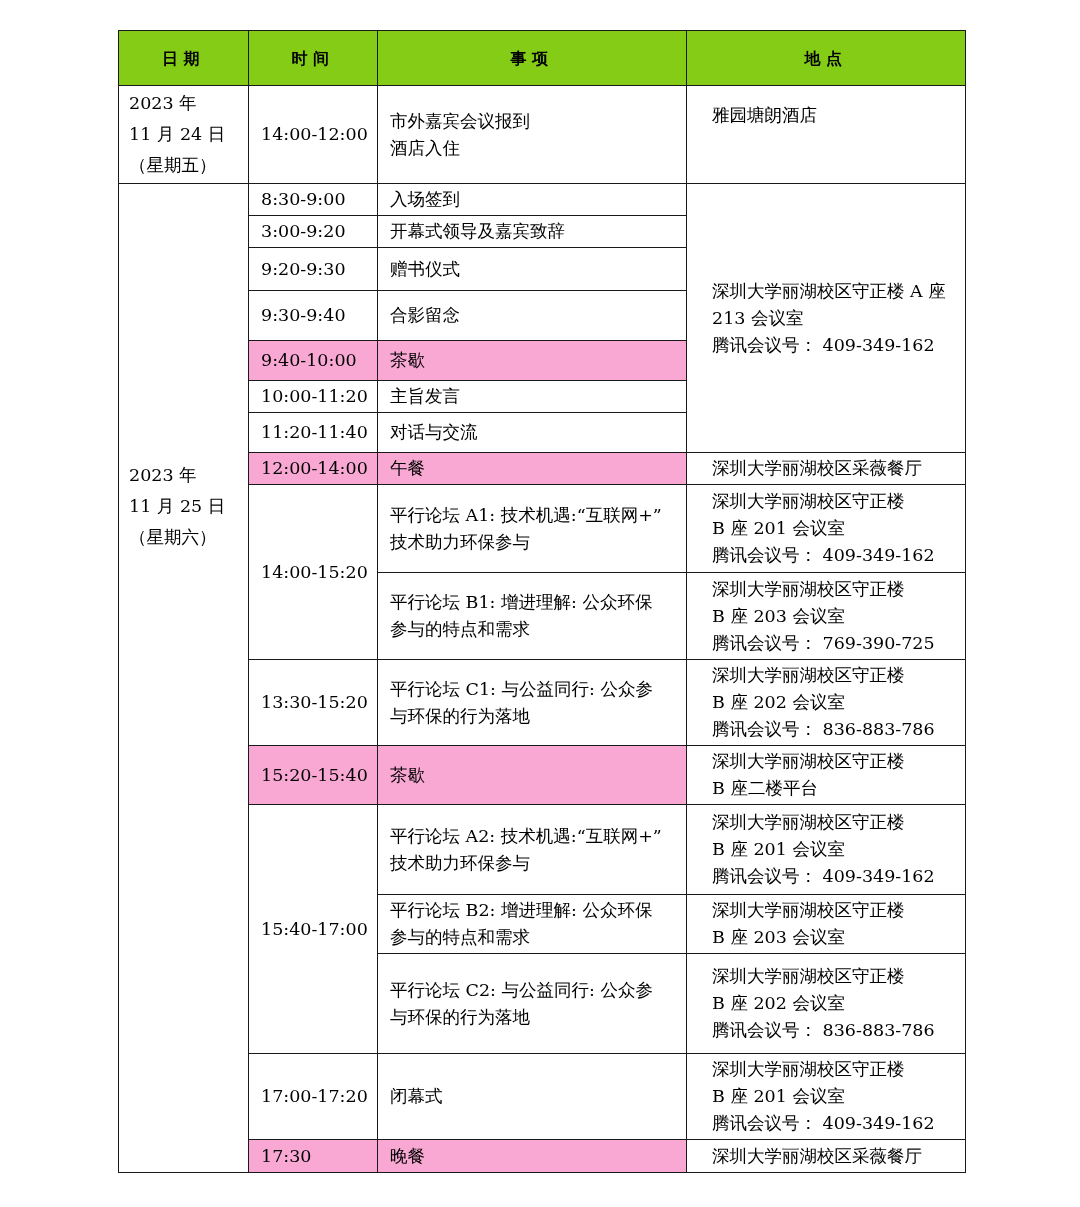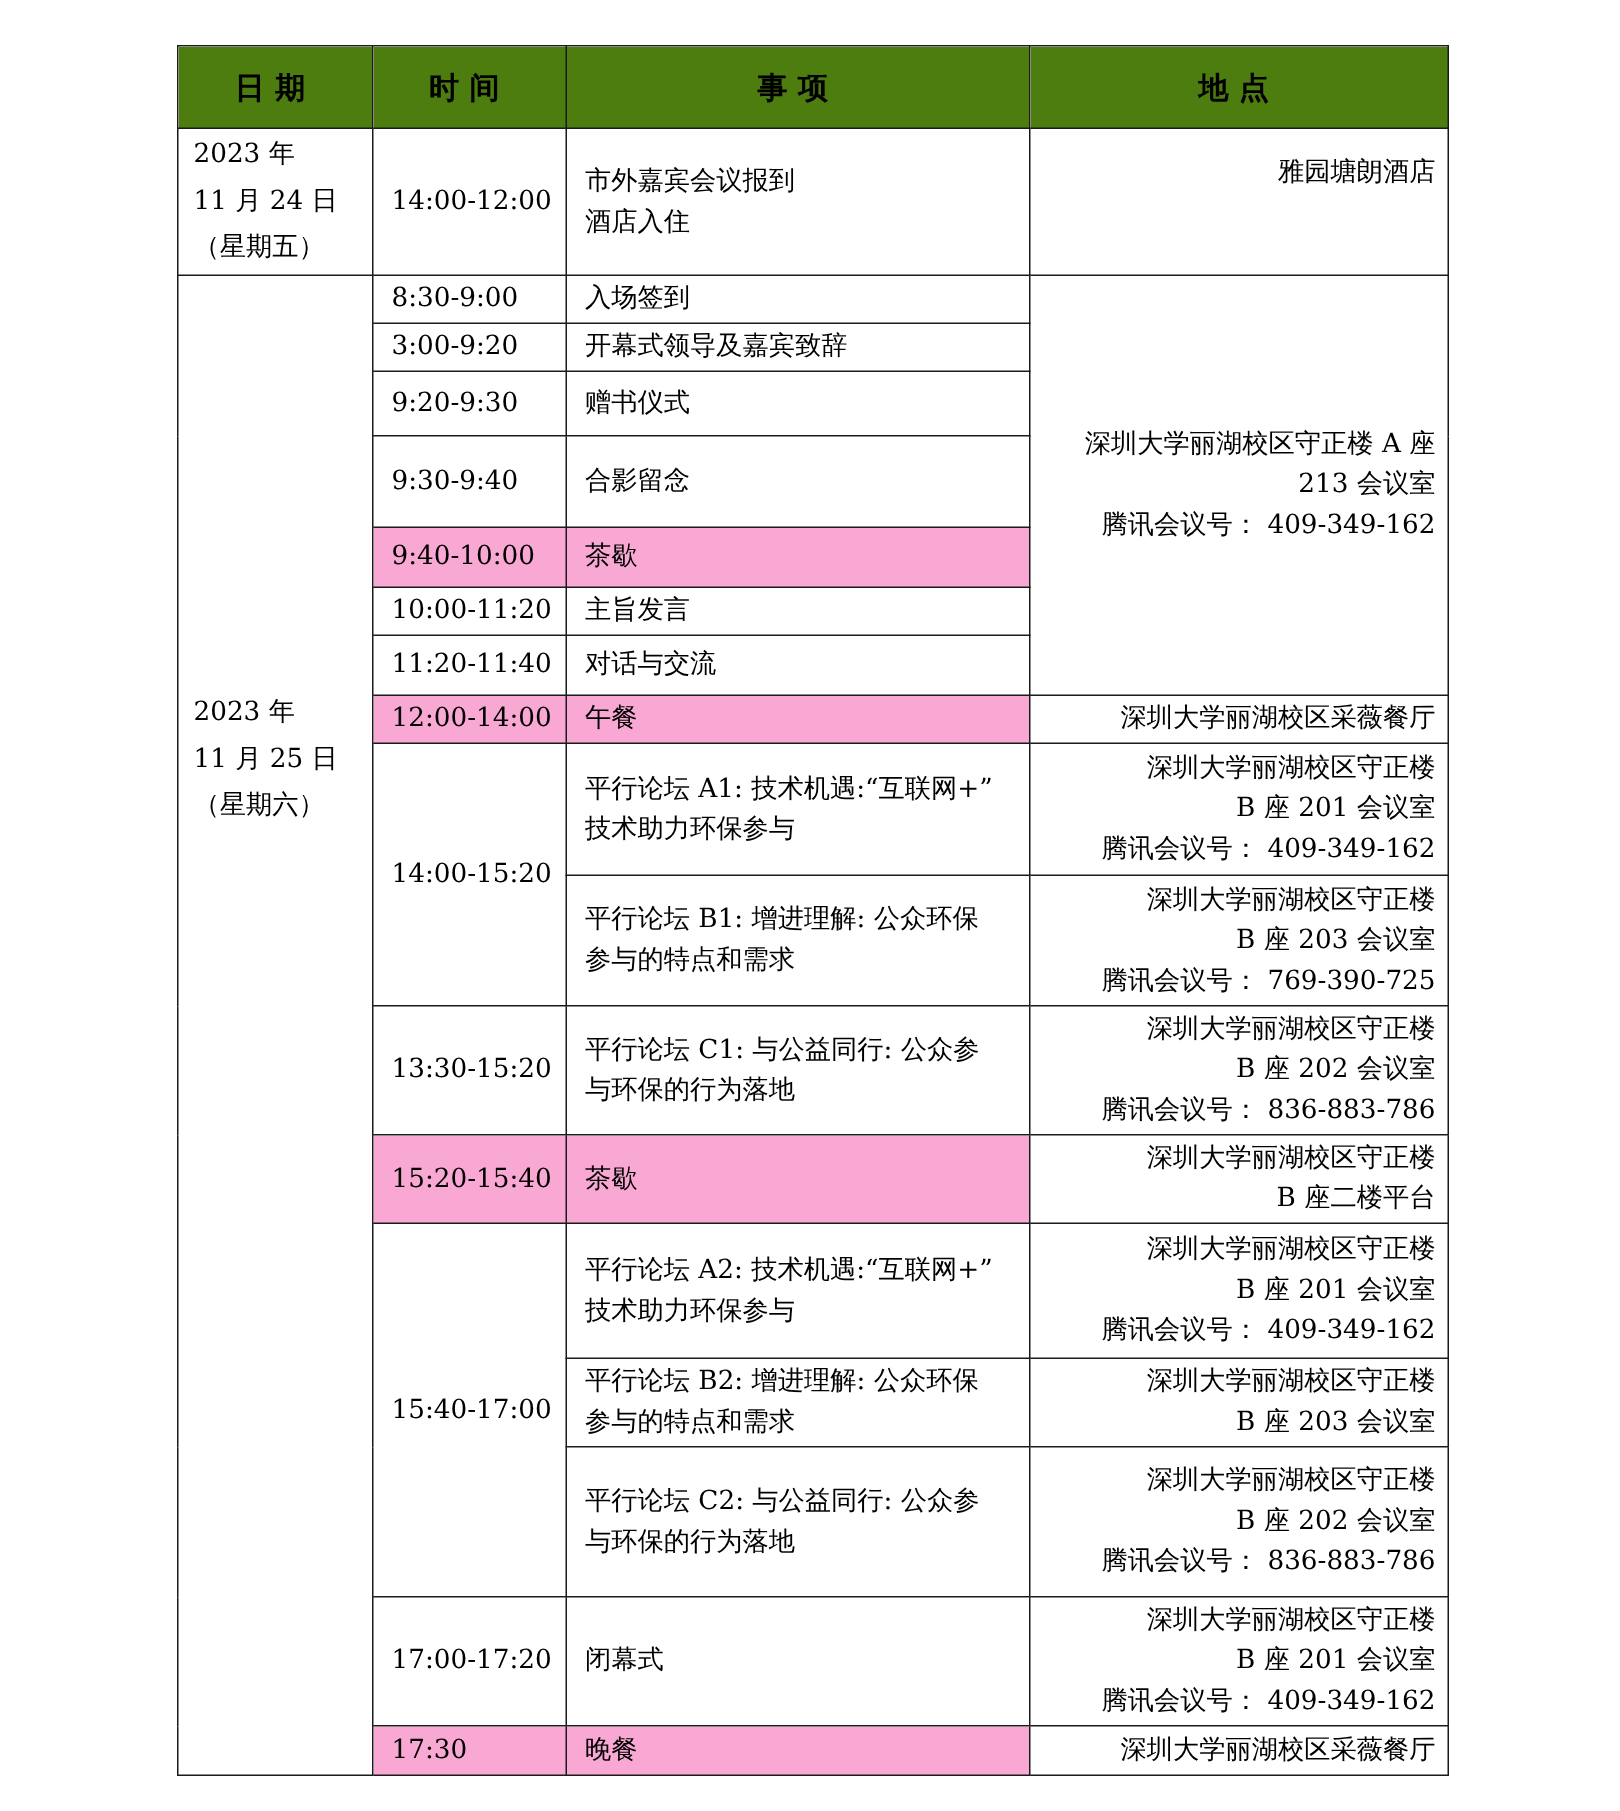--- a/index.html
+++ b/index.html
@@ -29,48 +29,48 @@
     border: 1px solid #1a1a1a;
     font-size: 17.5px;
     line-height: 27px;
     vertical-align: middle;
     text-align: left;
     padding: 2px 8px 2px 12px;
     white-space: pre-line;
     overflow: hidden;
   }
   th {
-    background: #4d7c0f;
+    background: #84cc16;
     font-weight: bold;
-    font-size: 20px;
+    font-size: 16px;
     text-align: center;
     letter-spacing: 0.35em;
     padding: 2px 2px;
     border: 1px solid #1a1a1a;
   }
   td.hl { background: #f9a8d4; }
 
   td.date1 { line-height: 31px; padding-left: 10px; }
   td.date2 {
     vertical-align: top;
     padding-top: 276px;
     line-height: 31px;
     padding-left: 10px;
   }
-  td.loc { padding-left: 6px; text-align: right; }
+  td.loc { padding-left: 25px; }
   td.loc-day1 { vertical-align: top; padding-top: 16px; }
   td.time { padding-left: 12px; }
 
   
   tr.rh  { height: 55px; }
   tr.r1  { height: 93px; }
   tr.r2  { height: 32px; }
   tr.r3  { height: 29px; }
   tr.r4  { height: 43px; }
-  tr.r5  { height: 61px; }
+  tr.r5  { height: 50px; }
   tr.r6  { height: 40px; }
   tr.r7  { height: 27px; }
   tr.r8  { height: 40px; }
   tr.r9  { height: 28px; }
   tr.r10 { height: 88px; }
   tr.r11 { height: 87px; }
   tr.r12 { height: 83px; }
   tr.r13 { height: 52px; }
   tr.r14 { height: 90px; }
   tr.r15 { height: 58px; }

